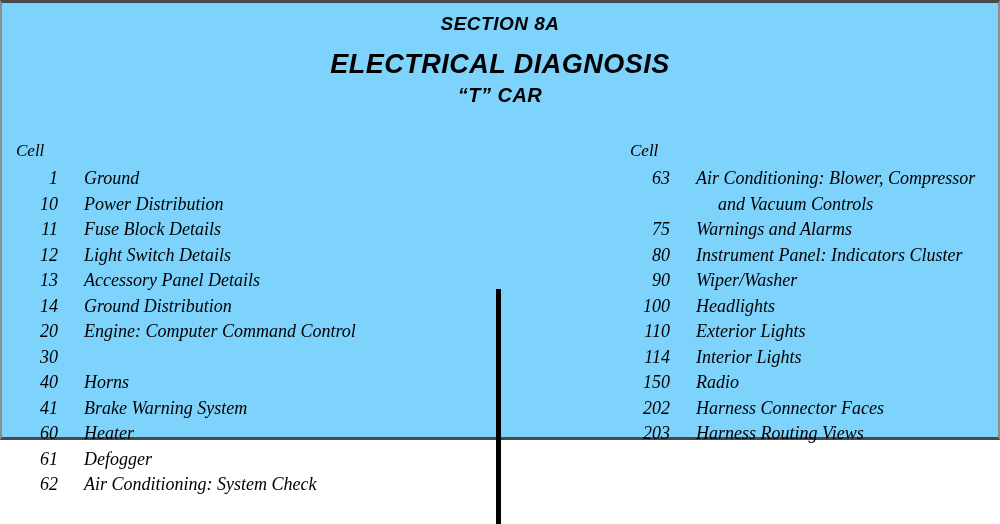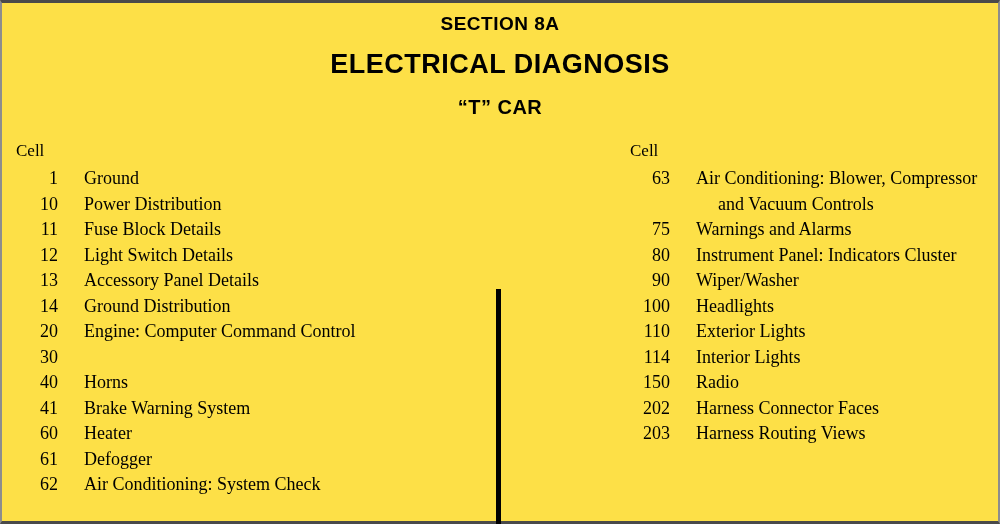--- a/index.html
+++ b/index.html
@@ -10,27 +10,28 @@
     width: 1000px;
     height: 524px;
     background: #ffffff;
     font-family: "Liberation Serif", serif;
     color: #000000;
     overflow: hidden;
   }
   .page {
     position: relative;
     width: 1000px;
-    height: 524px;
+    height: 440px;
     box-sizing: border-box;
     border-top: 3px solid #4a4a4a;
     border-bottom: 3px solid #4a4a4a;
     border-left: 2px solid #8d8d8d;
     border-right: 2px solid #8d8d8d;
-    background: #fde047;
+    background: #7dd3fc;
+    font-style: italic;
   }
   .header {
     text-align: center;
     padding-top: 10px;
   }
   .section-label {
     font-family: "Liberation Sans", sans-serif;
     font-weight: bold;
     font-size: 19px;
     letter-spacing: 0.5px;
@@ -40,21 +41,21 @@
     font-weight: bold;
     font-size: 27px;
     letter-spacing: 0.5px;
     margin-top: 14px;
   }
   .sub-title {
     font-family: "Liberation Sans", sans-serif;
     font-weight: bold;
     font-size: 20px;
     letter-spacing: 0.5px;
-    margin-top: 16px;
+    margin-top: 4px;
   }
   .columns {
     position: absolute;
     top: 138px;
     left: 0;
     width: 1000px;
     height: 380px;
   }
   .col {
     position: absolute;

